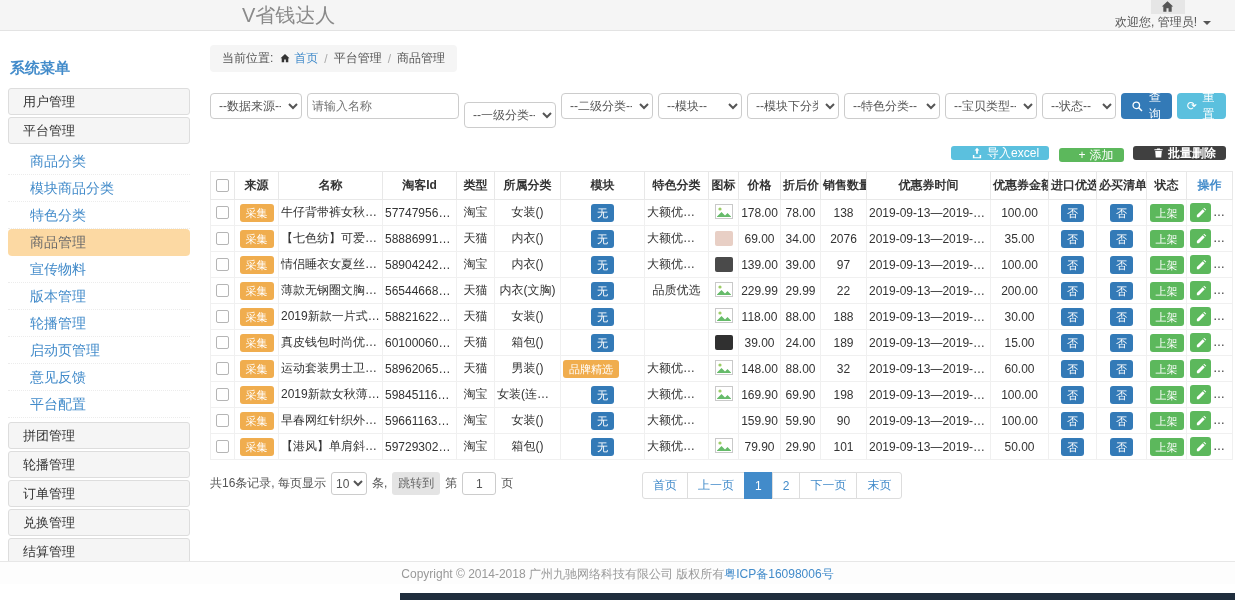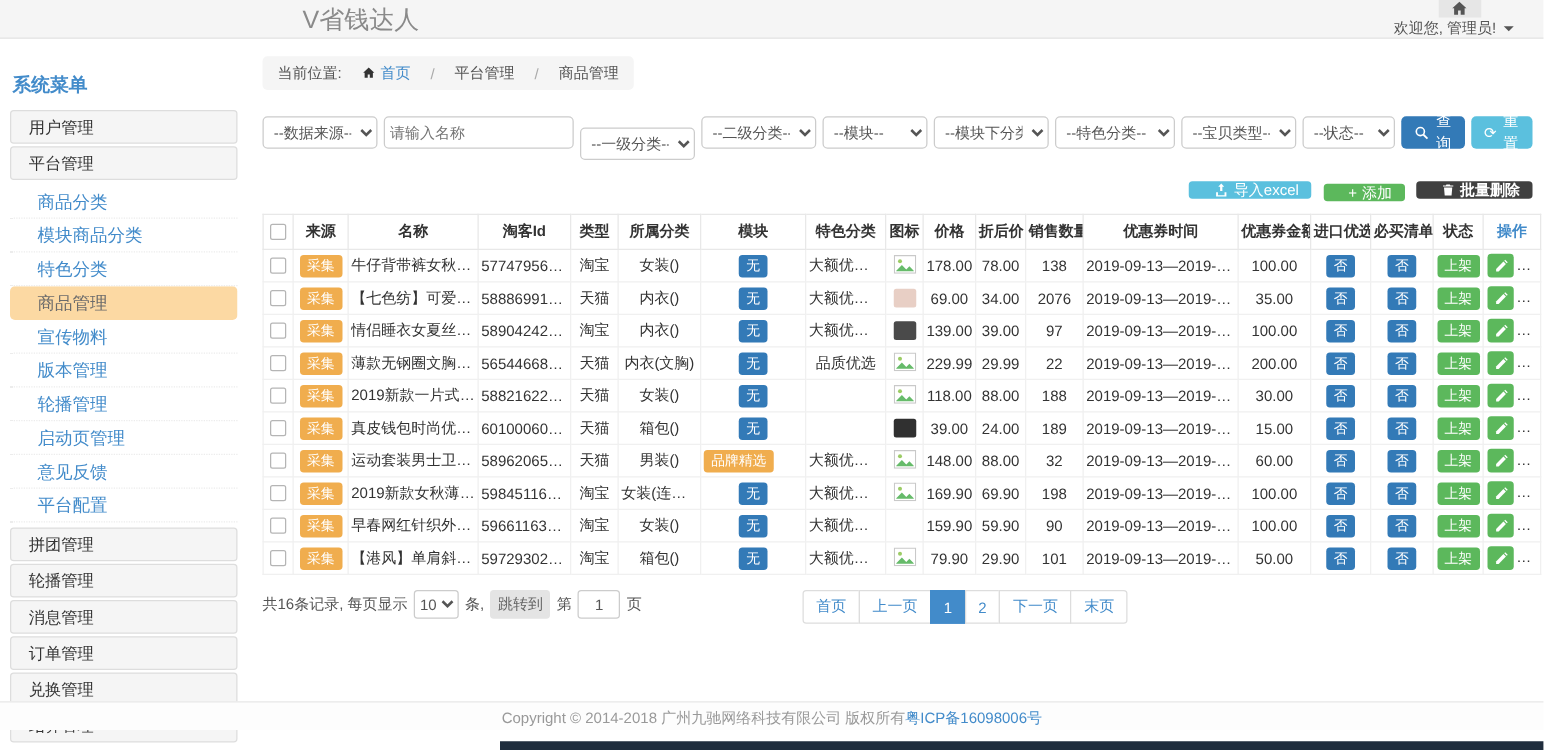--- a/index.html
+++ b/index.html
@@ -18,21 +18,21 @@
   
   .sidebar { position:absolute; left:8px; top:55px; width:182px; }
   .side-title { color:#428bca; font-weight:bold; font-size:15px; padding:4px 2px 10px 2px; }
   .group-item { height:27px; line-height:25px; background:#f5f5f5; border:1px solid #ddd; border-radius:3px; padding-left:14px; font-size:13px; color:#333; margin-bottom:2px; cursor:pointer; }
   .submenu { padding:2px 0 4px 0; }
   .submenu-item { height:27px; line-height:27px; padding-left:22px; font-size:14px; color:#428bca; border-bottom:1px dotted #ececec; cursor:pointer; white-space:nowrap; }
   .submenu-item.active { background:#fcd9a3; border-radius:4px; color:#6b6b6b; border-bottom-color:transparent; }
 
   
   .main { position:absolute; left:210px; top:45px; width:1016px; }
-  .crumb { display:inline-flex; align-items:center; gap:16px; background:#f5f5f5; border-radius:4px; padding:5px 12px; font-size:12px; color:#555; }
+  .crumb { display:inline-flex; align-items:center; gap:6px; background:#f5f5f5; border-radius:4px; padding:5px 12px; font-size:12px; color:#555; }
   .crumb .home-link { color:#428bca; cursor:pointer; display:inline-flex; align-items:center; gap:3px; }
   .crumb .sep { color:#aaa; }
 
   .filters { display:flex; gap:5px; margin-top:12px; align-items:center; }
   .fsel { display:flex; gap:5px; align-items:center; }
   .fsel select, .fsel input { height:26px; border:1px solid #ccc; border-radius:4px; font-size:12px; color:#555; padding:0 4px; background:#fff; font-family:inherit; }
   .btn { border:none; border-radius:4px; color:#fff; font-size:12px; height:26px; padding:0 10px; display:inline-flex; align-items:center; gap:4px; cursor:pointer; font-family:inherit; }
   .btn.query { background:#337ab7; }
   .btn.reset { background:#5bc0de; }
 
@@ -107,21 +107,20 @@
           <div class="submenu-item active">商品管理</div>
           <div class="submenu-item">宣传物料</div>
           <div class="submenu-item">版本管理</div>
           <div class="submenu-item">轮播管理</div>
           <div class="submenu-item">启动页管理</div>
           <div class="submenu-item">意见反馈</div>
           <div class="submenu-item">平台配置</div>
         </div>
         <div class="group-item">拼团管理</div>
         <div class="group-item">轮播管理</div>
-        <div class="group-item">消息管理</div>
         <div class="group-item">订单管理</div>
         <div class="group-item">兑换管理</div>
         <div class="group-item">结算管理</div>
       </div>
   </div>
 
   <div class="main">
 
     <div class="crumb">
       <span>当前位置:</span>

